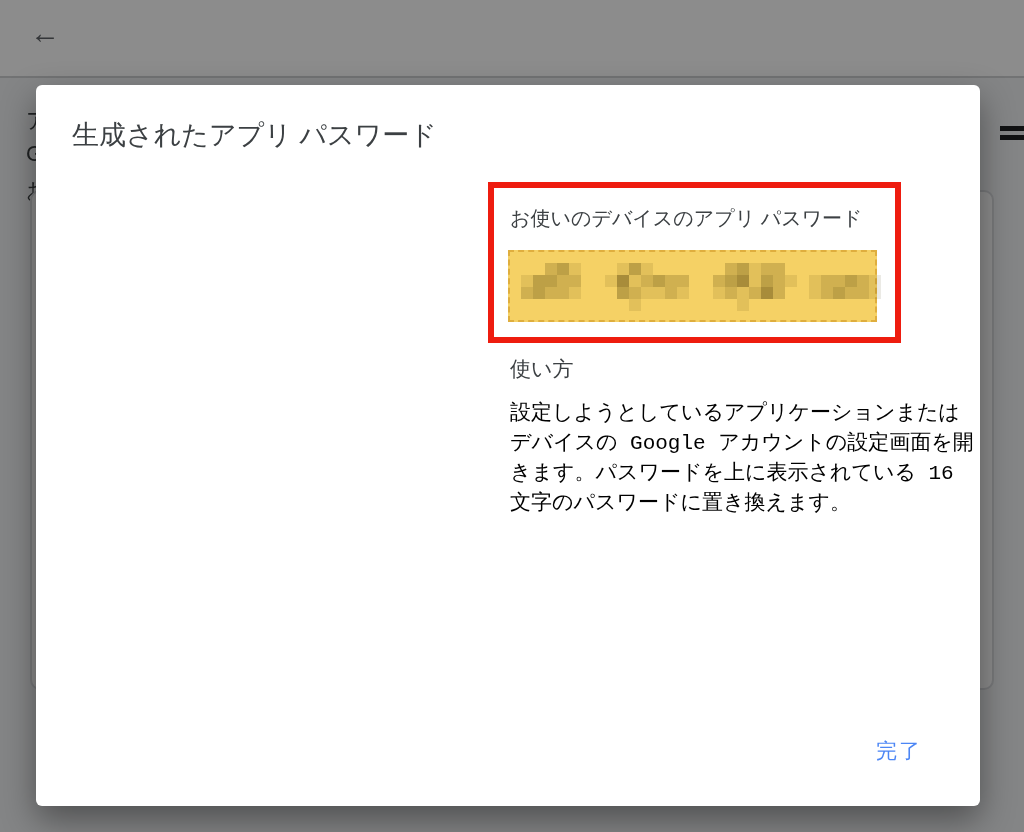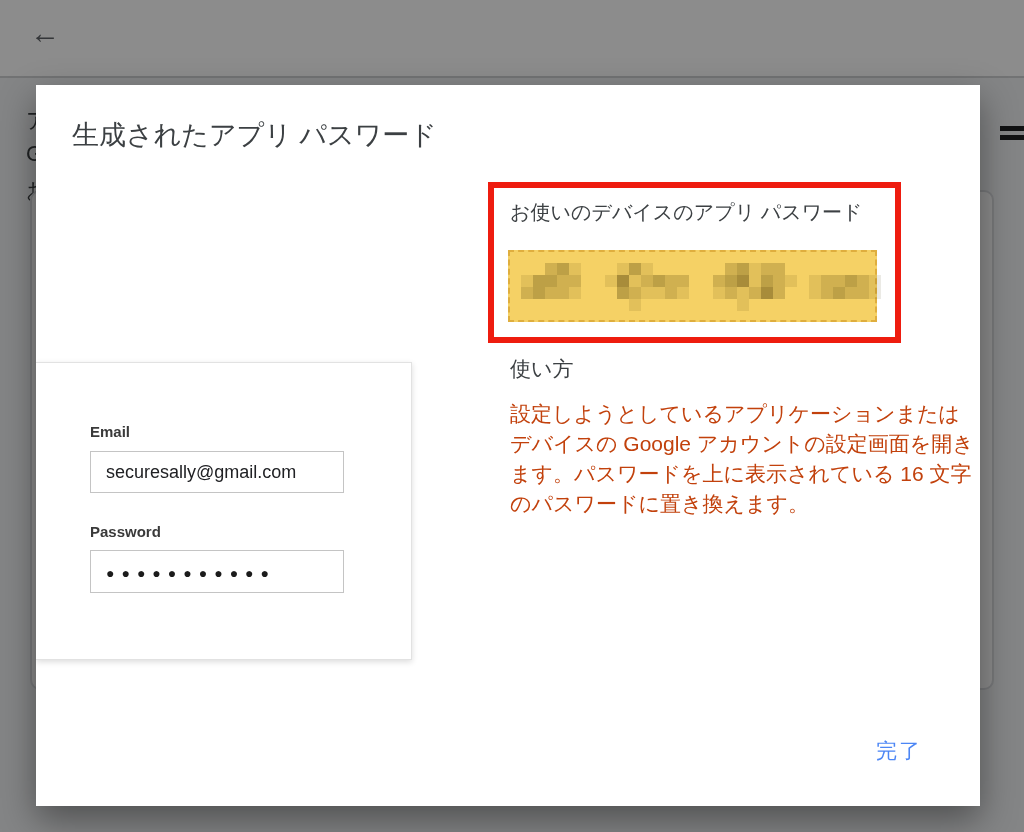--- a/index.html
+++ b/index.html
@@ -28,34 +28,34 @@
   .u-dash { position:absolute; background:#202124; }
   .u-card {
     position:absolute; left:30px; top:190px; width:964px; height:500px;
     background:#ffffff; border:2px solid #dadce0; border-radius:10px;
   }
   .scrim { position:absolute; inset:0; background:rgba(0,0,0,0.45); }
 
   
   .modal {
     position:absolute; left:36px; top:85px; width:944px; height:721px;
-    background:#ffffff; border-radius:0;
+    background:#ffffff; border-radius:6px;
     box-shadow:0 14px 34px rgba(0,0,0,0.40);
     overflow:hidden;
     padding-left:16px;
   }
   .m-title {
     position:absolute; left:36px; top:32px; font-size:27px; color:#3c4043;
   }
   .red-annotation {
     position:absolute; left:452px; top:97px; width:413px; height:161px;
     border:6px solid #ee1c0f;
   }
   .pw-label {
-    position:absolute; left:474px; top:114px; font-size:20px; color:#3c4043;
+    position:absolute; left:474px; top:120px; font-size:20px; color:#3c4043;
   }
   .pw-box {
     position:absolute; left:472px; top:165px; width:369px; height:72px;
     background:#f5d165; border:2px dashed #dfae3e;
   }
   .pw-mosaic {
     position:absolute; left:11px; top:11px; width:360px; height:48px;
   }
   .pw-cell { position:absolute; width:12px; height:12px; background:#3d2e00; }
 
@@ -71,21 +71,21 @@
     border:1px solid #c4c4c4; background:#fff;
     display:flex; align-items:center; padding-left:15px;
     font-size:18px; color:#202124;
   }
   .f-dots { font-size:14px; letter-spacing:7px; color:#1b1b1b; padding-top:2px; }
 
   
   .usage-heading { position:absolute; left:474px; top:270px; font-size:21px; color:#3c4043; }
   .usage-body {
     position:absolute; left:474px; top:314px; width:466px;
-    font-size:21px; line-height:30px; color:#c2410c;
+    font-size:21px; line-height:30px; color:#000000;font-family:Liberation Mono, monospace;
   }
   .usage-body p { margin:0; }
 
   .done-button {
     position:absolute; right:58px; top:652px;
     font-size:21px; color:#4c86f5; background:none; border:none;
     font-family:inherit; cursor:pointer; letter-spacing:2px;
   }
 </style>
 </head>
@@ -173,30 +173,20 @@
           <div class="pw-cell" style="left: 300px; top: 24px; opacity: 0.2;"></div>
           <div class="pw-cell" style="left: 312px; top: 24px; opacity: 0.3;"></div>
           <div class="pw-cell" style="left: 324px; top: 24px; opacity: 0.2;"></div>
           <div class="pw-cell" style="left: 336px; top: 24px; opacity: 0.2;"></div>
           <div class="pw-cell" style="left: 348px; top: 24px; opacity: 0.1;"></div>
           <div class="pw-cell" style="left: 108px; top: 36px; opacity: 0.1;"></div>
           <div class="pw-cell" style="left: 216px; top: 36px; opacity: 0.1;"></div>
         </div>
     </div>
 
-    <div class="form-card">
-      <div class="f-label" style="top:60px">Email</div>
-      <div class="f-input" style="top:88px">
-        <span>securesally@gmail.com</span>
-      </div>
-      <div class="f-label" style="top:160px">Password</div>
-      <div class="f-input" style="top:187px; height:43px">
-        <span class="f-dots">●●●●●●●●●●●</span>
-      </div>
-    </div>
 
     <div class="usage-heading">使い方</div>
     <div class="usage-body">
       <p>設定しようとしているアプリケーションまたはデバイスの Google アカウントの設定画面を開きます。パスワードを上に表示されている 16 文字のパスワードに置き換えます。</p>
     </div>
 
     <button class="done-button">完了</button>
   </div>
 
 </div>

